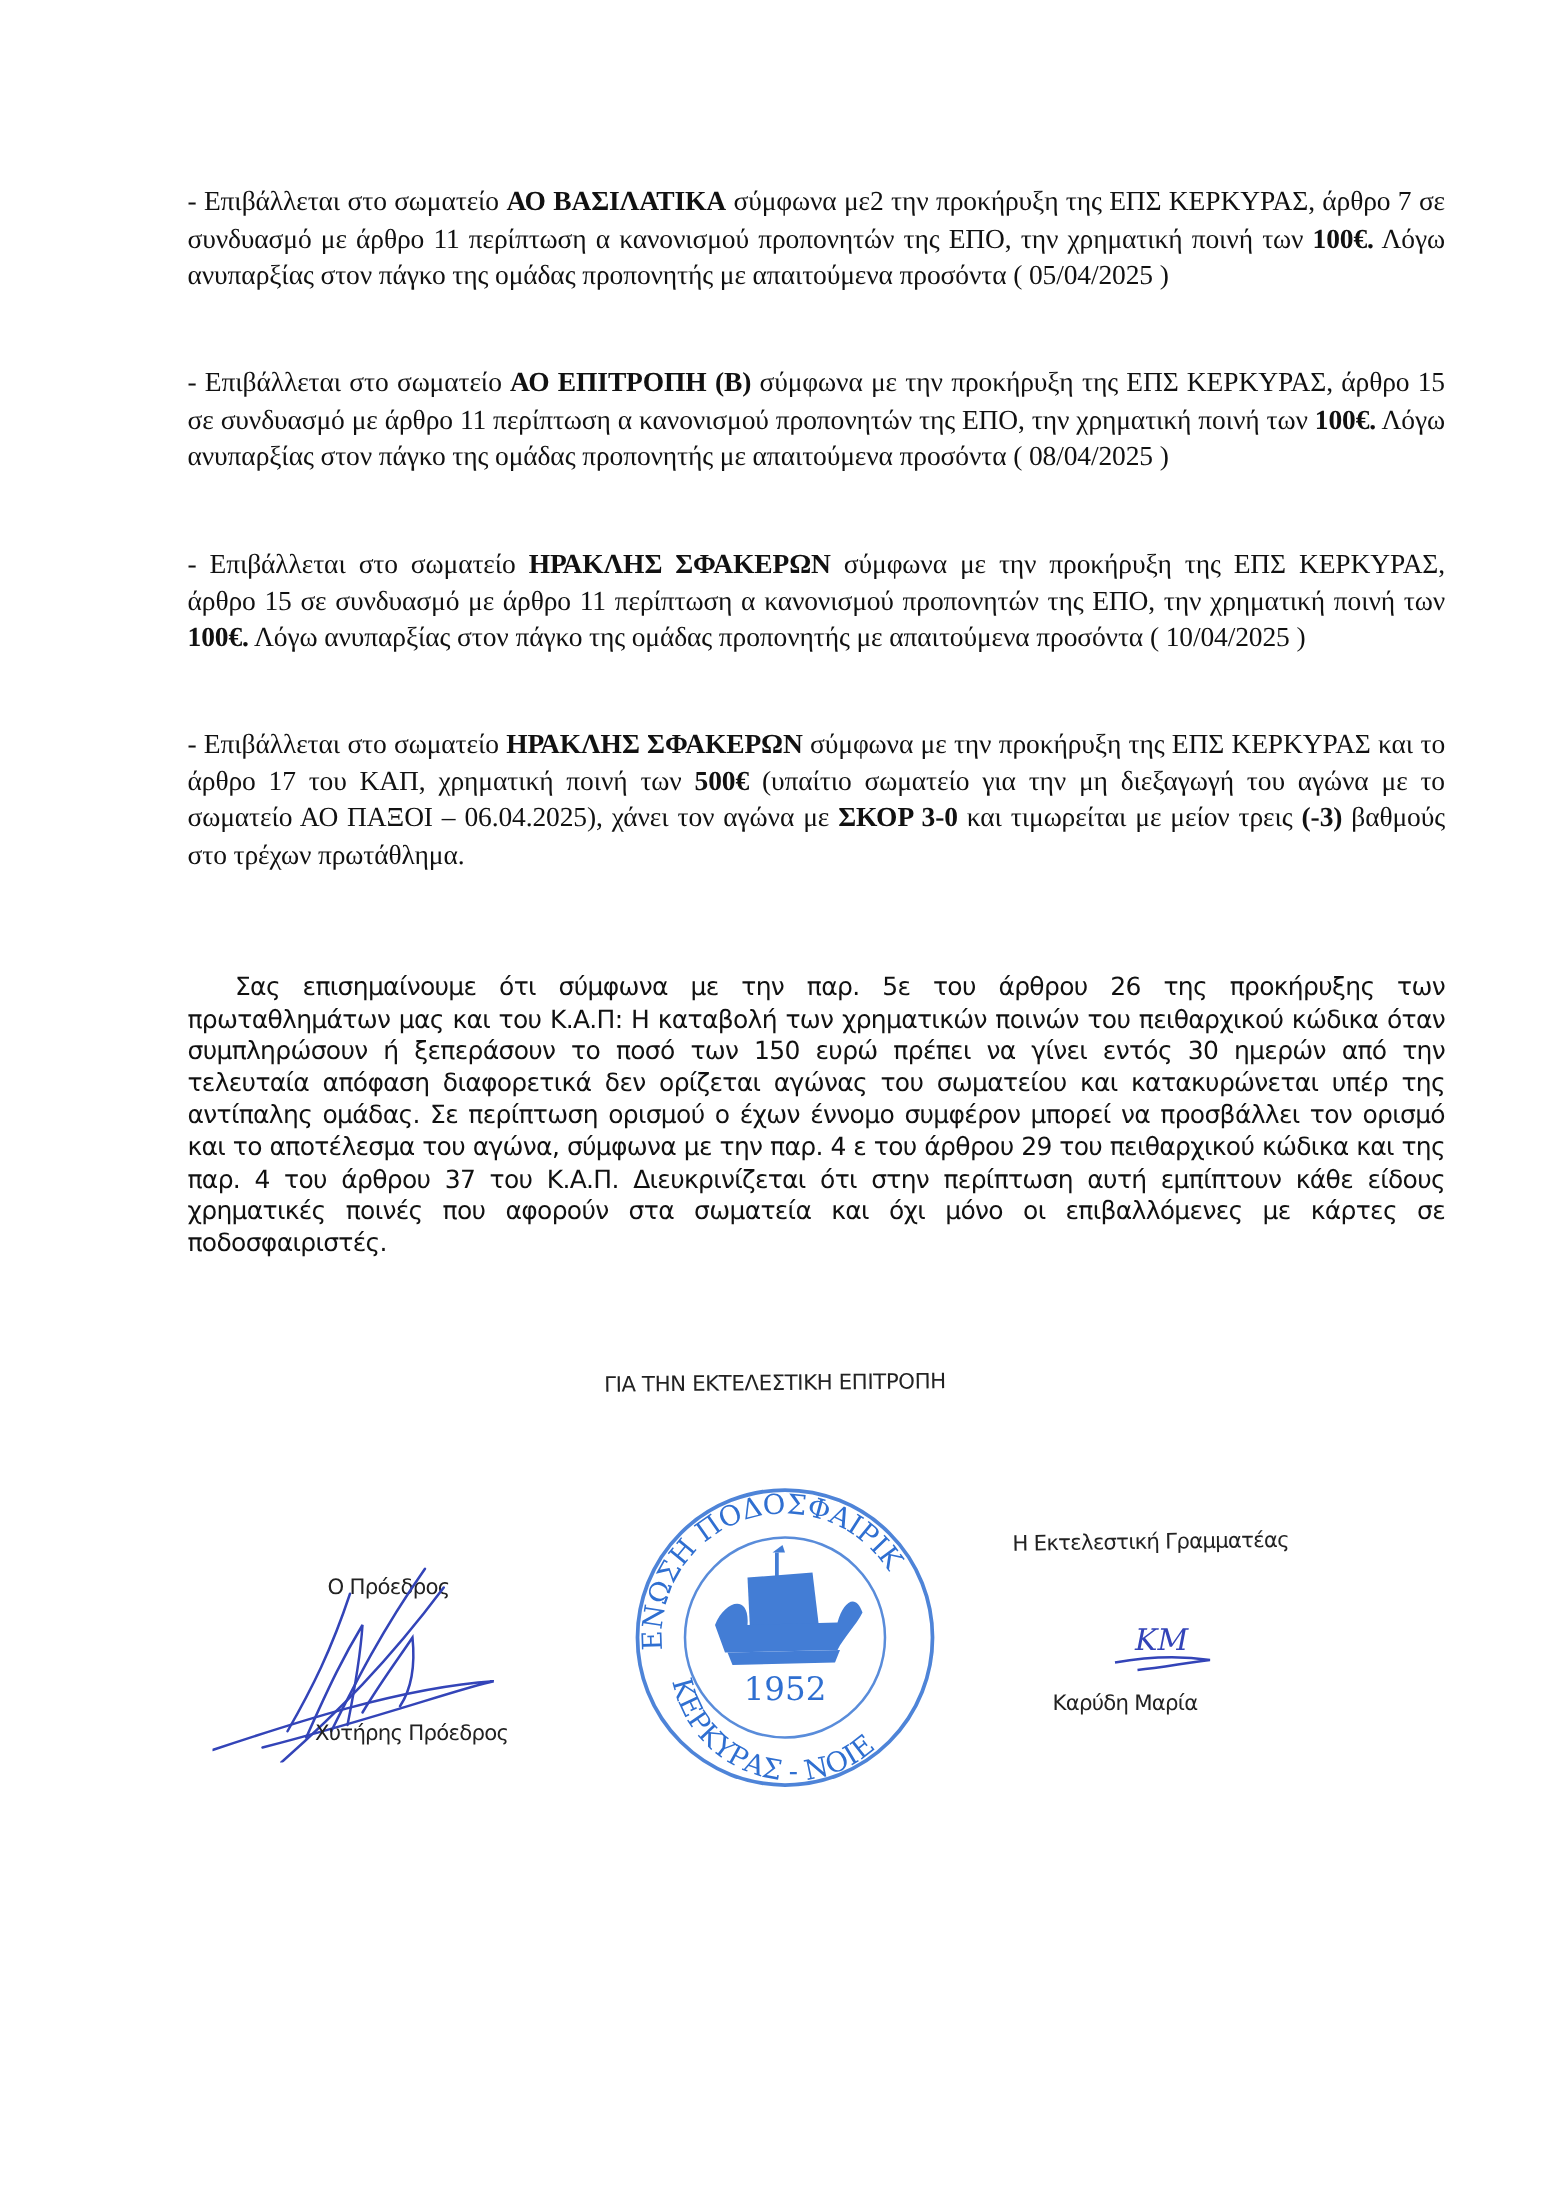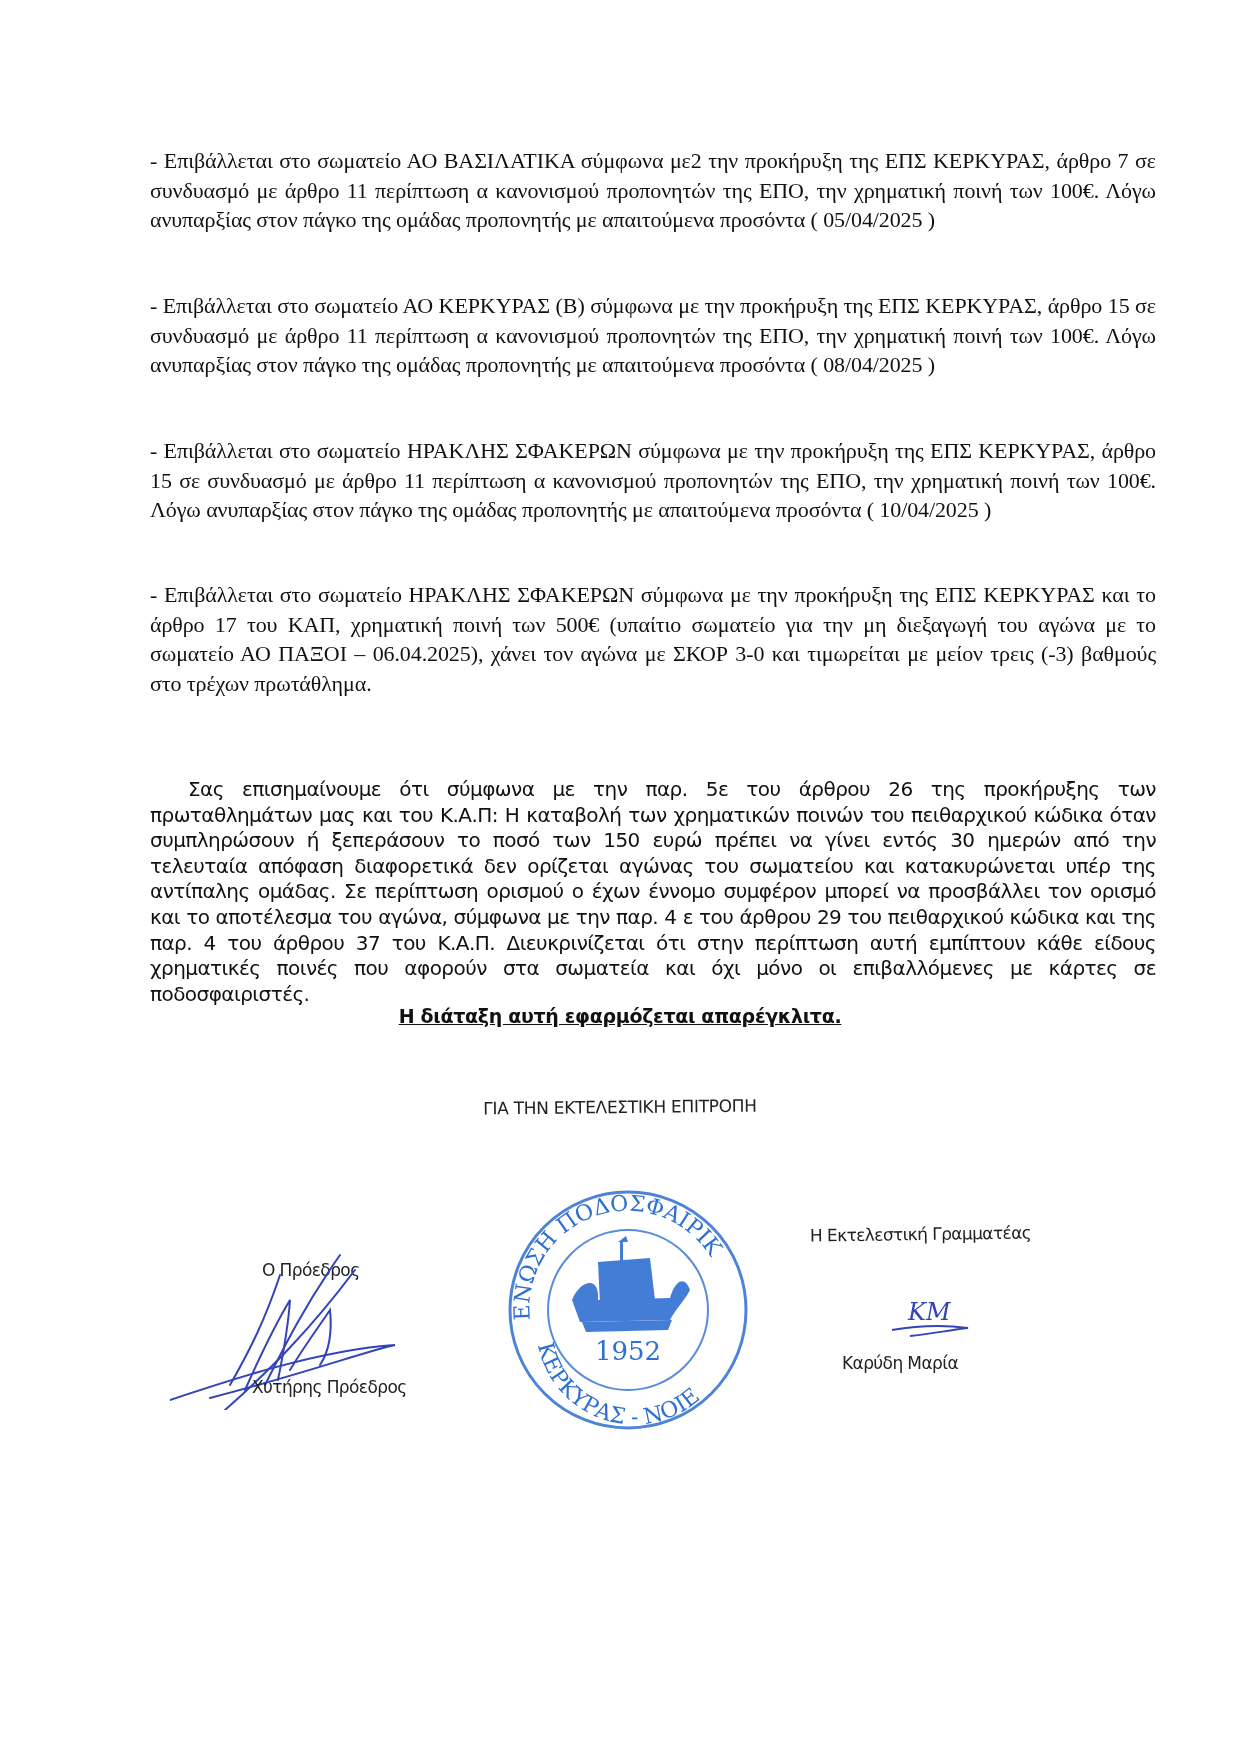--- a/index.html
+++ b/index.html
@@ -5,21 +5,21 @@
   html, body { margin: 0; padding: 0; background: #ffffff; }
   body { width: 1240px; height: 1754px; position: relative; overflow: hidden; color: #111; }
   .page { position: absolute; left: 0; top: 0; width: 1240px; height: 1754px; }
 
   .decision {
     position: absolute; left: 150px; width: 1006px;
     font-family: "Liberation Serif", "DejaVu Serif", serif;
     font-size: 22px; line-height: 29.5px; text-align: justify;
     letter-spacing: -0.1px;
   }
-  .decision b { font-weight: normal; }
+  .decision b { font-weight: bold; }
   #d1 { top: 146px; }
   #d2 { top: 291px; }
   #d3 { top: 436px; }
   #d4 { top: 580px; }
 
   .notice {
     position: absolute; left: 150px; width: 1006px; top: 777px;
     font-family: "DejaVu Sans", "Liberation Sans", sans-serif;
     font-size: 20px; line-height: 25.6px; text-align: justify;
     letter-spacing: -0.55px;
@@ -55,29 +55,28 @@
   #secretary-sig { left: 890px; top: 1290px; width: 80px; height: 55px; }
   #stamp { left: 500px; top: 1180px; width: 255px; height: 255px; }
 </style>
 </head>
 <body>
 
 <div class="page">
 
   <p class="decision" id="d1" style="margin:0"><span>- Επιβάλλεται στο σωματείο </span><b>ΑΟ ΒΑΣΙΛΑΤΙΚΑ</b><span>  σύμφωνα με2 την προκήρυξη της ΕΠΣ ΚΕΡΚΥΡΑΣ, άρθρο 7 σε συνδυασμό με άρθρο 11 περίπτωση α κανονισμού προπονητών της ΕΠΟ, την χρηματική ποινή των  </span><b>100€.</b><span> Λόγω  ανυπαρξίας  στον πάγκο της ομάδας προπονητής  με απαιτούμενα προσόντα  ( 05/04/2025 )</span></p>
 
-  <p class="decision" id="d2" style="margin:0"><span>- Επιβάλλεται στο σωματείο </span><b>ΑΟ ΚΕΡΚΥΡΑΣ (Β)</b><span> σύμφωνα με την προκήρυξη της ΕΠΣ ΚΕΡΚΥΡΑΣ, άρθρο 15 σε συνδυασμό με άρθρο 11 περίπτωση α κανονισμού προπονητών της ΕΠΟ, την χρηματική ποινή των  </span><b>100€.</b><span> Λόγω  ανυπαρξίας  στον πάγκο της ομάδας προπονητής  με απαιτούμενα προσόντα  ( 08/04/2025 )</span></p>
+  <p class="decision" id="d2" style="margin:0"><span>- Επιβάλλεται στο σωματείο </span><b>ΑΟ ΕΠΙΤΡΟΠΗ (Β)</b><span> σύμφωνα με την προκήρυξη της ΕΠΣ ΚΕΡΚΥΡΑΣ, άρθρο 15 σε συνδυασμό με άρθρο 11 περίπτωση α κανονισμού προπονητών της ΕΠΟ, την χρηματική ποινή των  </span><b>100€.</b><span> Λόγω  ανυπαρξίας  στον πάγκο της ομάδας προπονητής  με απαιτούμενα προσόντα  ( 08/04/2025 )</span></p>
 
   <p class="decision" id="d3" style="margin:0"><span>- Επιβάλλεται στο σωματείο </span><b>ΗΡΑΚΛΗΣ ΣΦΑΚΕΡΩΝ</b><span> σύμφωνα με την προκήρυξη της ΕΠΣ ΚΕΡΚΥΡΑΣ, άρθρο 15 σε συνδυασμό με άρθρο 11 περίπτωση α κανονισμού προπονητών της ΕΠΟ, την χρηματική ποινή των  </span><b>100€.</b><span> Λόγω  ανυπαρξίας  στον πάγκο της ομάδας προπονητής  με απαιτούμενα προσόντα  ( 10/04/2025 )</span></p>
 
   <p class="decision" id="d4" style="margin:0"><span>- Επιβάλλεται στο σωματείο </span><b>ΗΡΑΚΛΗΣ ΣΦΑΚΕΡΩΝ</b><span> σύμφωνα με την προκήρυξη της ΕΠΣ ΚΕΡΚΥΡΑΣ και το άρθρο 17 του ΚΑΠ, χρηματική ποινή των </span><b>500€</b><span>  (υπαίτιο σωματείο για την μη διεξαγωγή του αγώνα με το σωματείο ΑΟ ΠΑΞΟΙ – 06.04.2025), χάνει τον αγώνα με </span><b>ΣΚΟΡ 3-0</b><span> και τιμωρείται με μείον τρεις </span><b>(-3)</b><span> βαθμούς στο τρέχων πρωτάθλημα.</span></p>
 
   <p class="notice" style="margin:0"><span class="indent"></span><span>Σας επισημαίνουμε ότι σύμφωνα με την παρ. 5ε του άρθρου 26 της προκήρυξης των πρωταθλημάτων μας και του Κ.Α.Π: Η καταβολή των χρηματικών ποινών του πειθαρχικού κώδικα όταν συμπληρώσουν ή ξεπεράσουν το ποσό των 150 ευρώ πρέπει να γίνει εντός 30 ημερών από την τελευταία απόφαση διαφορετικά δεν ορίζεται αγώνας του σωματείου και κατακυρώνεται υπέρ της αντίπαλης ομάδας. Σε περίπτωση ορισμού ο έχων έννομο συμφέρον μπορεί να προσβάλλει τον ορισμό και το αποτέλεσμα του αγώνα, σύμφωνα με την παρ. 4 ε του άρθρου 29 του πειθαρχικού κώδικα και της παρ. 4 του άρθρου 37 του Κ.Α.Π. Διευκρινίζεται ότι στην περίπτωση αυτή εμπίπτουν κάθε είδους χρηματικές ποινές που αφορούν στα σωματεία και όχι μόνο οι επιβαλλόμενες με κάρτες σε ποδοσφαιριστές.</span></p>
 
-  <div class="enforce">Η διάταξη αυτή εφαρμόζεται απαρέγκλιτα.</div>
 
   <div class="committee">ΓΙΑ ΤΗΝ ΕΚΤΕΛΕΣΤΙΚΗ ΕΠΙΤΡΟΠΗ</div>
 
   <div class="sigtext" id="president-title">Ο Πρόεδρος</div>
   <svg class="sig" id="president-sig" viewBox="0 0 260 160">
     <g fill="none" stroke="#3344b8" stroke-width="2" stroke-linecap="round">
       <path d="M60 135 C 80 100, 95 70, 110 25"></path>
       <path d="M75 140 C 95 95, 105 75, 120 50 C 118 80, 112 110, 108 130"></path>
       <path d="M95 135 C 115 95, 135 55, 170 5"></path>
       <path d="M120 120 C 135 95, 150 75, 160 60 C 162 80, 160 100, 150 115"></path>

